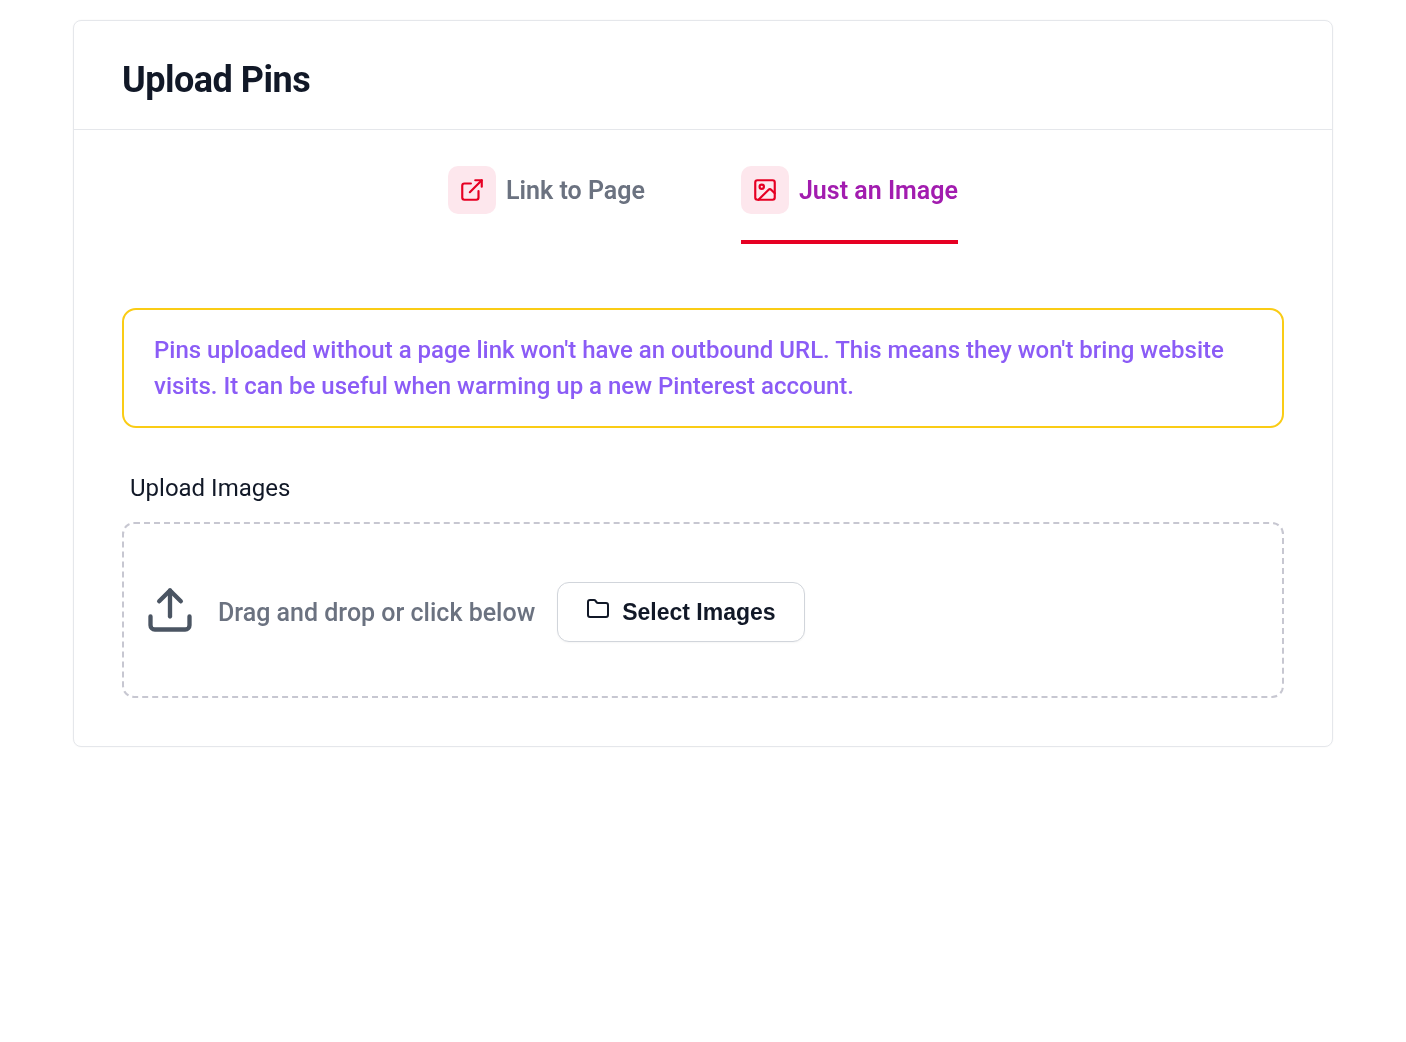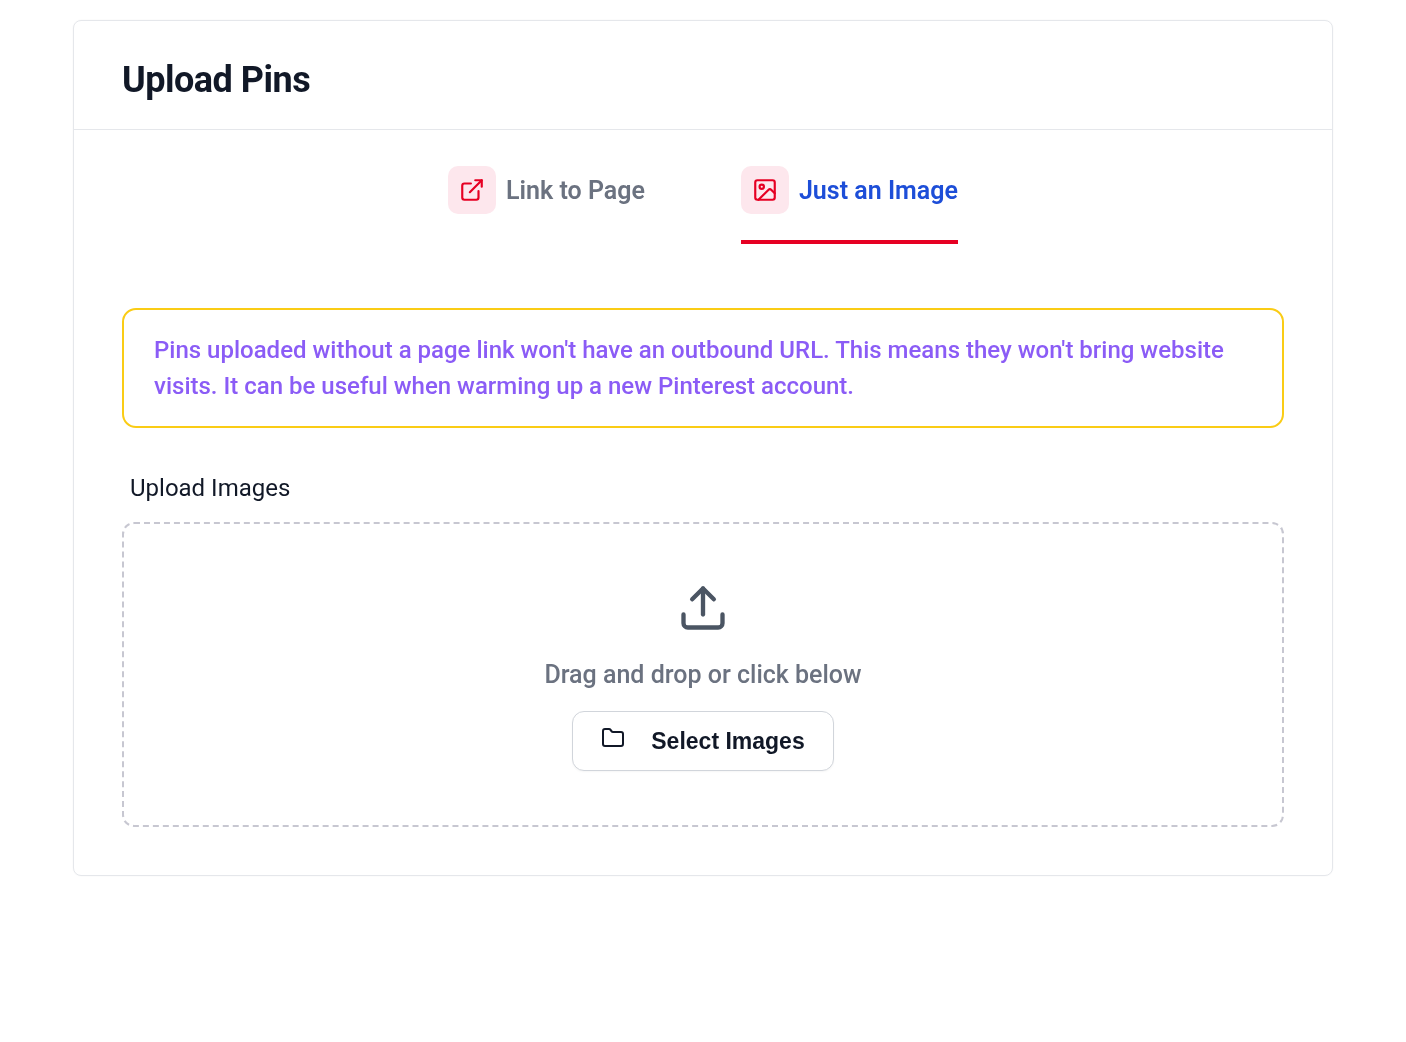--- a/index.html
+++ b/index.html
@@ -53,21 +53,21 @@
     align-items: center;
     justify-content: center;
     flex-shrink: 0;
   }
   .tab-icon-box svg { width: 26px; height: 26px; stroke: #e60023; }
   .tab-label {
     font-size: 25px;
     font-weight: 600;
   }
   .tab.inactive .tab-label { color: #6b7280; }
-  .tab.active .tab-label { color: #1d4ed8; }
+  .tab.active .tab-label { color: #a21caf; }
   .body {
     padding: 64px 48px 48px 48px;
   }
   .alert {
     border: 2px solid #facc15;
     background: #ffffff;
     border-radius: 14px;
     padding: 22px 30px;
     margin-bottom: 46px;
   }
@@ -82,34 +82,34 @@
     font-weight: 400;
     color: #111827;
     margin-bottom: 20px;
     margin-left: 8px;
   }
   .dropzone {
     border: 2px dashed #c7c7d1;
     border-radius: 12px;
     padding: 58px 20px 54px 20px;
     display: flex;
-    flex-direction: column;
+    flex-direction: row;
     align-items: center;
     gap: 22px;
   }
   .upload-icon svg { width: 52px; height: 52px; stroke: #4b5563; }
   .drop-text {
     font-size: 25px;
     color: #6b7280;
     font-weight: 500;
   }
   .select-btn {
     display: flex;
     align-items: center;
-    gap: 26px;
+    gap: 12px;
     padding: 14px 28px;
     border: 1px solid #d1d5db;
     border-radius: 12px;
     background: #ffffff;
     font-size: 23px;
     font-weight: 600;
     color: #111827;
     cursor: pointer;
     box-shadow: 0 1px 2px rgba(0,0,0,0.04);
   }

